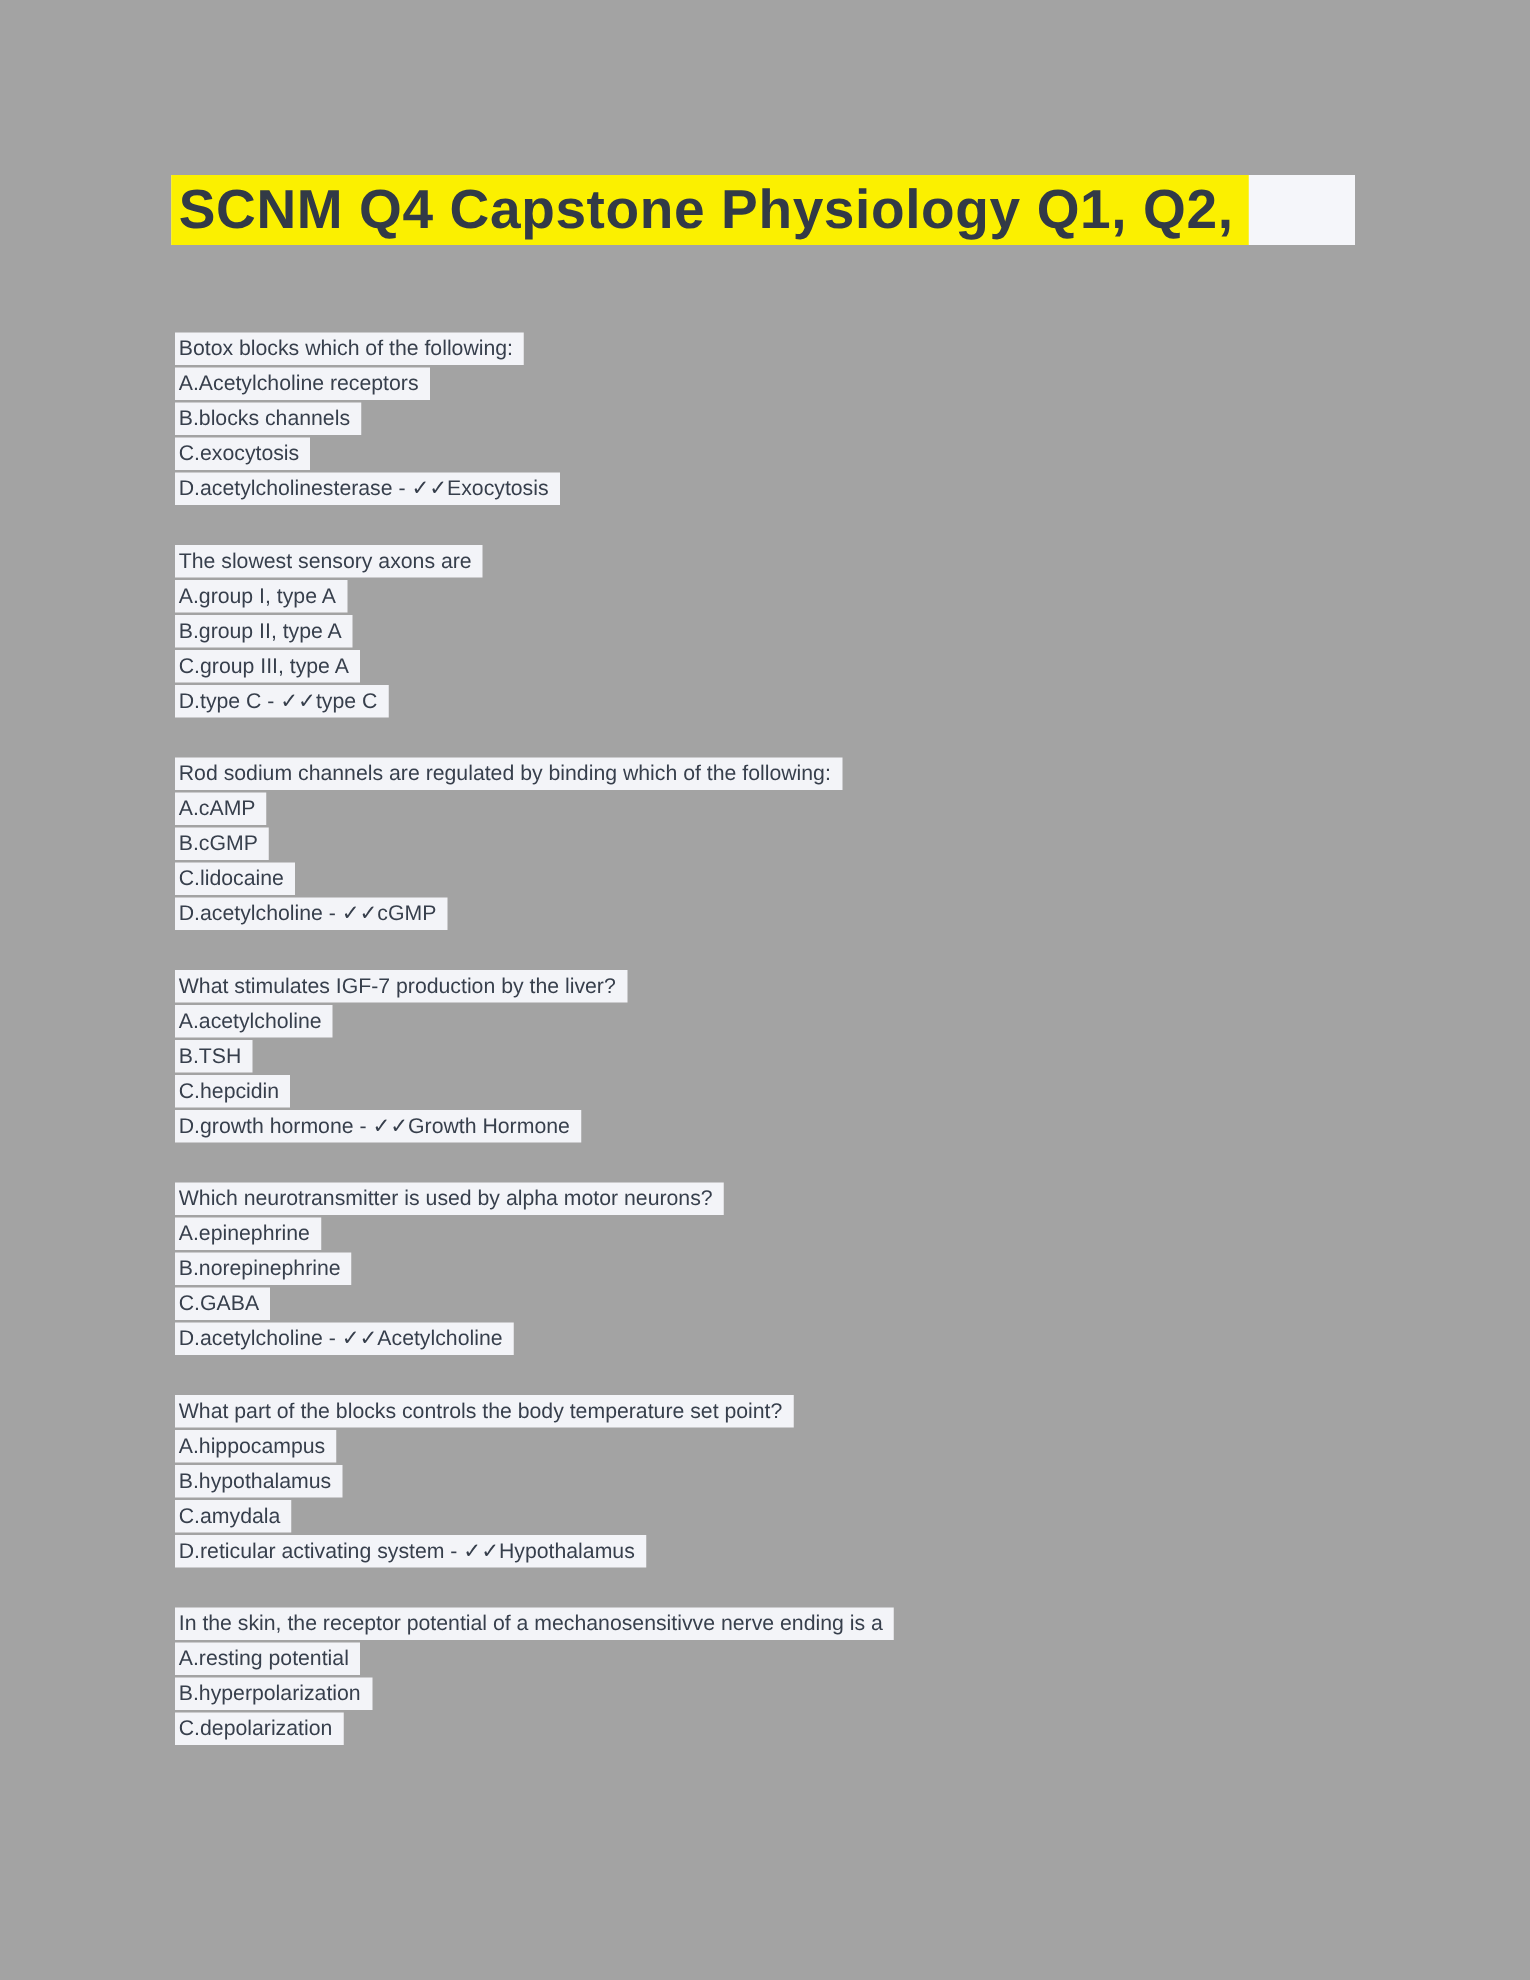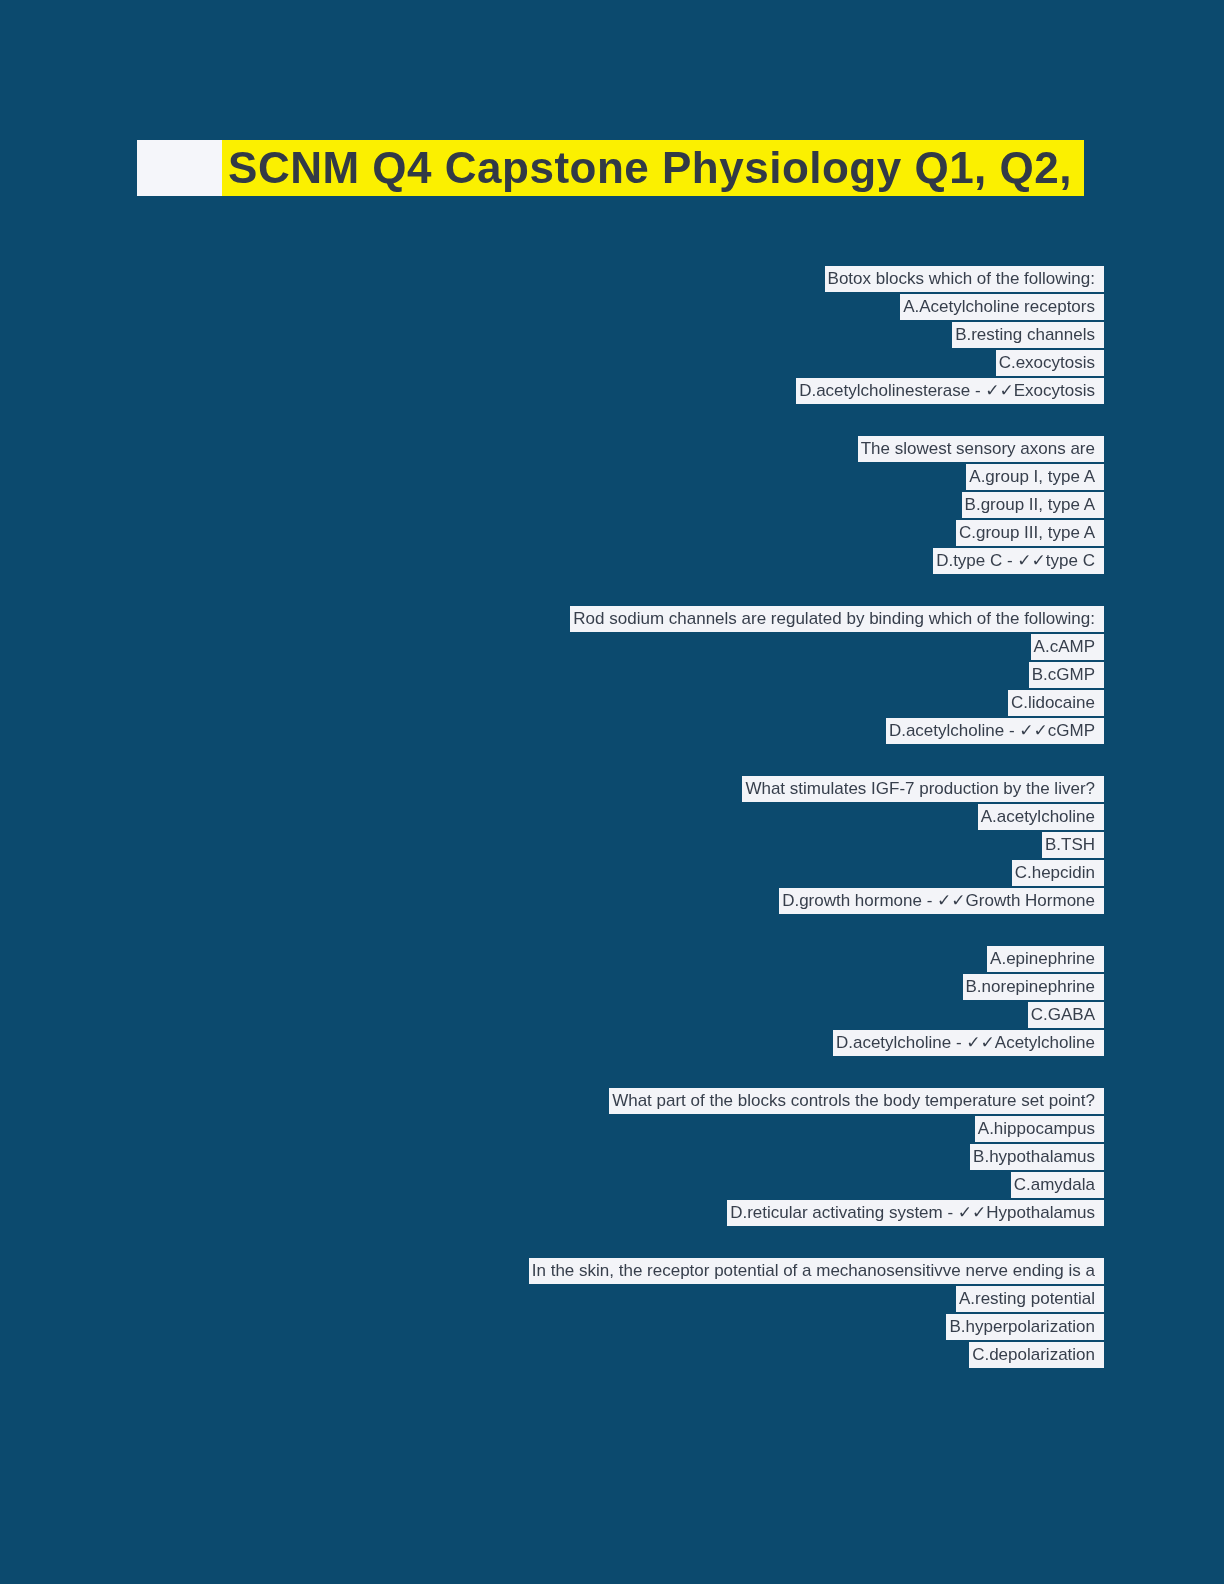--- a/index.html
+++ b/index.html
@@ -5,23 +5,22 @@
   html, body { margin: 0; padding: 0; }
   body {
     width: 1224px; height: 1584px;
     background: #ffffff;
     font-family: "Liberation Sans", "DejaVu Sans", sans-serif;
   }
   .page {
     box-sizing: border-box;
     width: 1224px; height: 1584px;
     padding: 140px 120px 0 143px;
-    background: #0c4a6e;
+    background: #a3a3a3;
     overflow: hidden;
-    text-align: right;
   }
   h1.doc-title {
     margin: 0 0 30px -6px;
     width: 947px;
     font-size: 44px;
     line-height: 56px;
     font-weight: bold;
     color: #323a46;
     background: #f5f6fa;
     letter-spacing: 0.5px;
@@ -56,21 +55,21 @@
 </style>
 </head>
 <body>
 
 <div class="page">
   <h1 class="doc-title"><span class="yhl">SCNM Q4 Capstone Physiology Q1, Q2,</span><br></h1>
   <div id="questions">
       <div class="question">
         <div class="line"><span class="hl">Botox blocks which of the following:</span></div>
         <div class="line"><span class="hl">A.Acetylcholine receptors</span></div>
-        <div class="line"><span class="hl">B.resting channels</span></div>
+        <div class="line"><span class="hl">B.blocks channels</span></div>
         <div class="line"><span class="hl">C.exocytosis</span></div>
         <div class="line"><span class="hl">D.acetylcholinesterase - ✓✓Exocytosis</span></div>
       </div>
       <div class="question">
         <div class="line"><span class="hl">The slowest sensory axons are</span></div>
         <div class="line"><span class="hl">A.group I, type A</span></div>
         <div class="line"><span class="hl">B.group II, type A</span></div>
         <div class="line"><span class="hl">C.group III, type A</span></div>
         <div class="line"><span class="hl">D.type C - ✓✓type C</span></div>
       </div>
@@ -82,20 +81,21 @@
         <div class="line"><span class="hl">D.acetylcholine - ✓✓cGMP</span></div>
       </div>
       <div class="question">
         <div class="line"><span class="hl">What stimulates IGF-7 production by the liver?</span></div>
         <div class="line"><span class="hl">A.acetylcholine</span></div>
         <div class="line"><span class="hl">B.TSH</span></div>
         <div class="line"><span class="hl">C.hepcidin</span></div>
         <div class="line"><span class="hl">D.growth hormone - ✓✓Growth Hormone</span></div>
       </div>
       <div class="question">
+        <div class="line"><span class="hl">Which neurotransmitter is used by alpha motor neurons?</span></div>
         <div class="line"><span class="hl">A.epinephrine</span></div>
         <div class="line"><span class="hl">B.norepinephrine</span></div>
         <div class="line"><span class="hl">C.GABA</span></div>
         <div class="line"><span class="hl">D.acetylcholine - ✓✓Acetylcholine</span></div>
       </div>
       <div class="question">
         <div class="line"><span class="hl">What part of the blocks controls the body temperature set point?</span></div>
         <div class="line"><span class="hl">A.hippocampus</span></div>
         <div class="line"><span class="hl">B.hypothalamus</span></div>
         <div class="line"><span class="hl">C.amydala</span></div>

